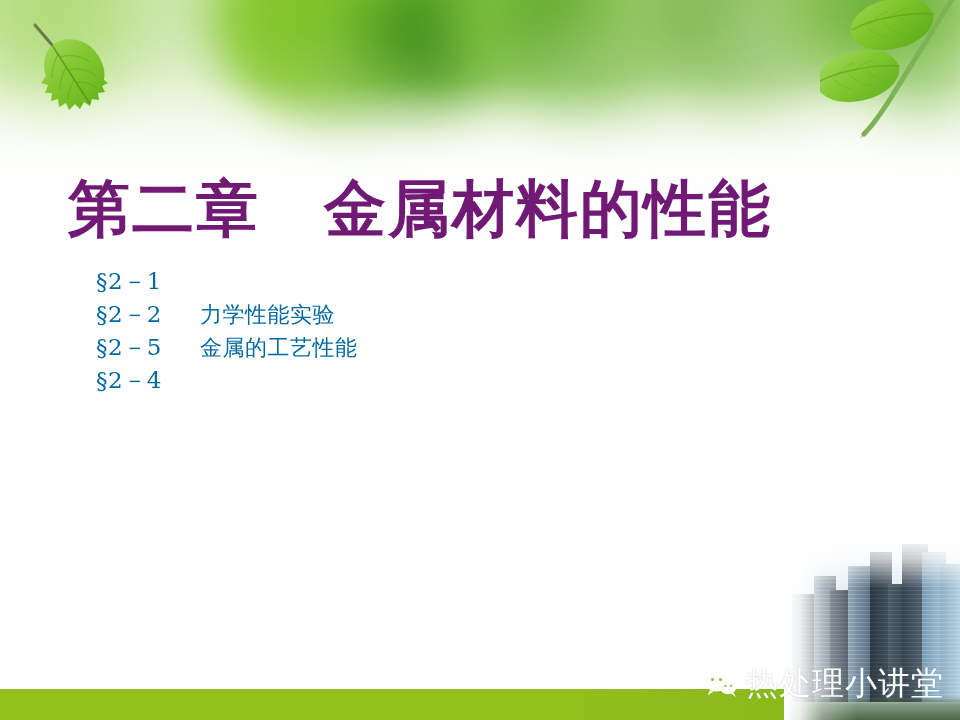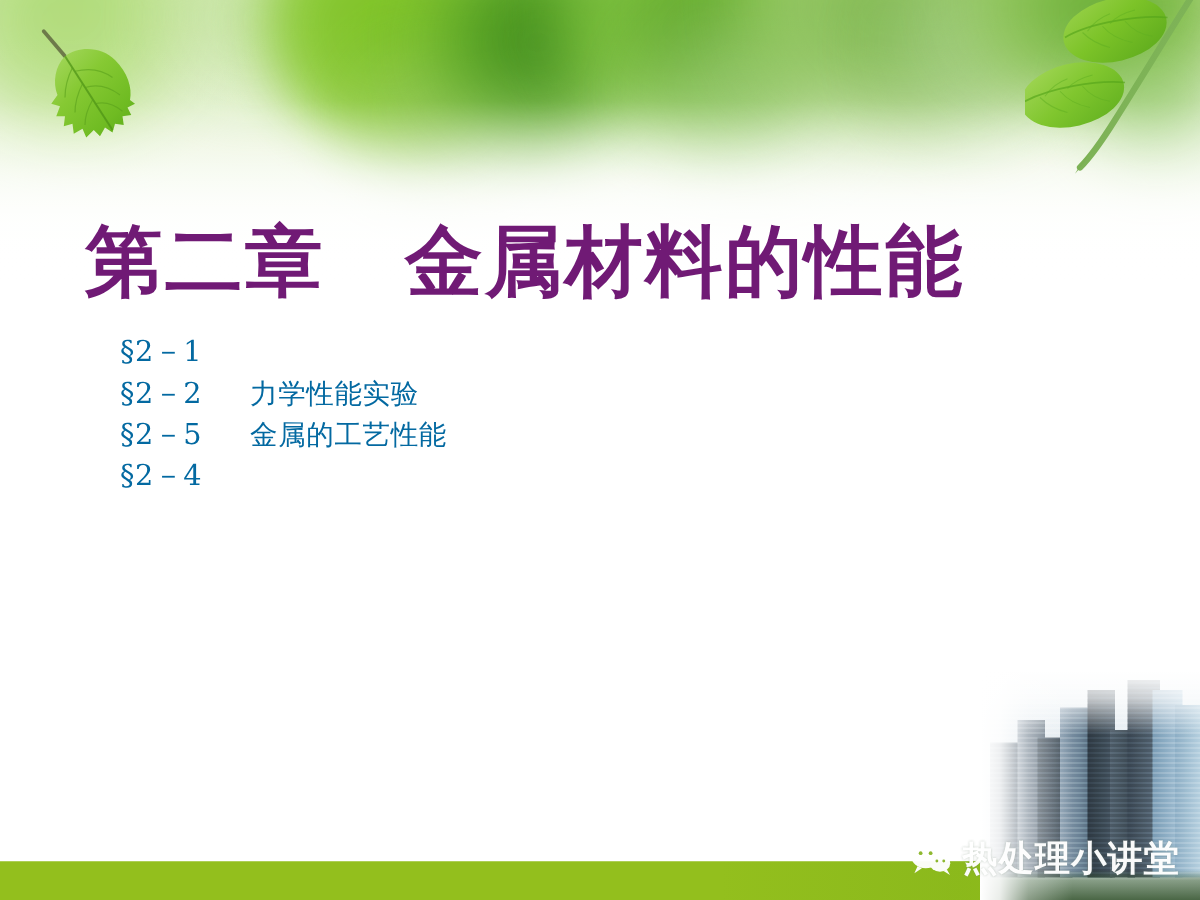--- a/index.html
+++ b/index.html
@@ -192,22 +192,22 @@
     right: 16px;
     bottom: 14px;
     display: flex;
     align-items: center;
     gap: 9px;
     opacity: 0.97;
   }
   .wechat-icon { width: 34px; height: 30px; flex: none; }
   .wm-text {
     font-family: "DejaVu Sans", "Liberation Sans", sans-serif;
-    font-size: 28px;
-    font-weight: 700;
+    font-size: 32px;
+    font-weight: 400;
     color: #ffffff;
     letter-spacing: 1px;
     white-space: nowrap;
     text-shadow: 0 0 2px rgba(120,140,120,0.45);
   }
 </style>
 </head>
 <body>
 
 <div id="slide">

